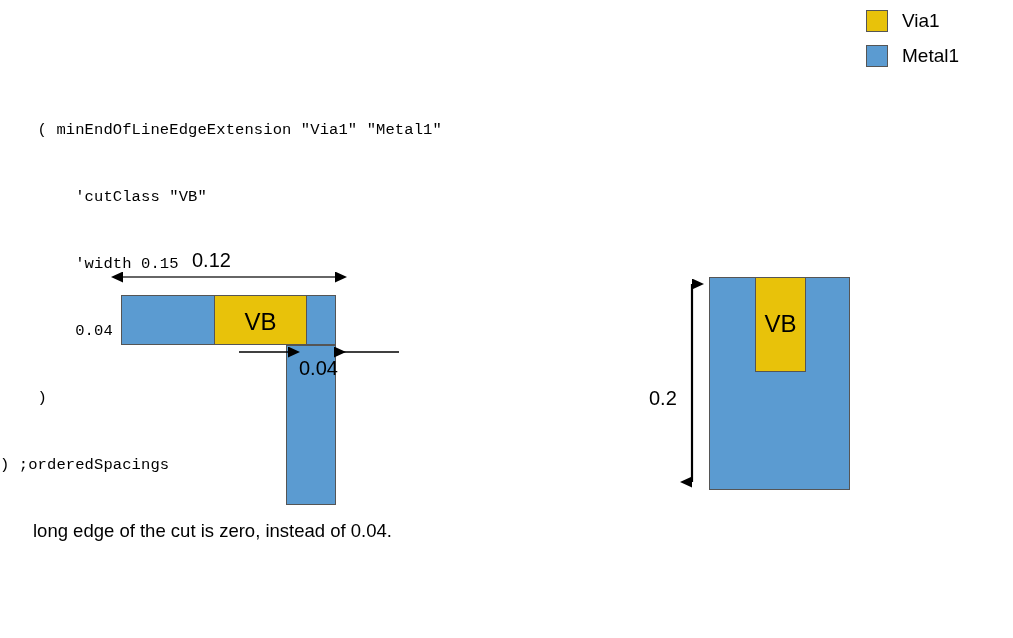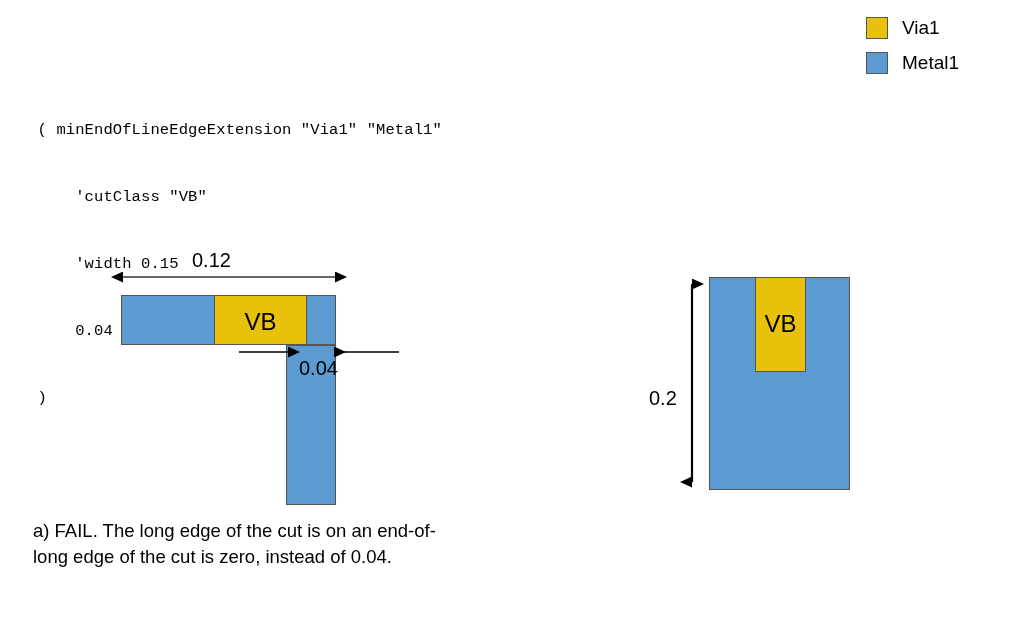--- a/index.html
+++ b/index.html
@@ -13,21 +13,21 @@
   .code-block{
     position:absolute;left:0px;top:8px;width:640px;
     font-family:"Liberation Mono","DejaVu Sans Mono",monospace;
     font-size:15.5px;line-height:22.3px;color:#000;white-space:pre;
     letter-spacing:0.1px;
   }
   .code-line{white-space:pre;height:22.3px;}
 
   
   .legend{position:absolute;left:866px;top:10px;}
-  .legend-row{display:flex;align-items:center;height:35px;}
+  .legend-row{display:flex;align-items:flex-start;height:35px;}
   .legend-swatch{
     width:22px;height:22px;border:1.5px solid #555;box-sizing:border-box;
     flex:0 0 auto;
   }
   .legend-label{
     margin-left:14px;font-size:19px;color:#000;
     font-family:"Liberation Sans",sans-serif;white-space:nowrap;
   }
 
   
@@ -64,20 +64,21 @@
 
 <div id="root">
 
   <div class="code-block">
     <div class="code-line"></div>
     <div class="code-line">    ( minEndOfLineEdgeExtension "Via1" "Metal1"</div>
     <div class="code-line">        'cutClass "VB"</div>
     <div class="code-line">        'width 0.15</div>
     <div class="code-line">        0.04</div>
     <div class="code-line">    )</div>
+    <div class="code-line">) ;orderedSpacings</div>
   </div>
 
   <div class="legend">
     <div class="legend-row">
       <span class="legend-swatch" style="background:#e8c20a;"></span>
       <span class="legend-label">Via1</span>
     </div>
     <div class="legend-row">
       <span class="legend-swatch" style="background:#5b9bd1;"></span>
       <span class="legend-label">Metal1</span>
@@ -130,18 +131,17 @@
 
       <line x1="399" y1="352" x2="334" y2="352" stroke="#000" stroke-width="1.6" marker-end="url(#arrL)"></line>
     </g>
 
     <g>
       <line x1="692" y1="284" x2="692" y2="482" stroke="#000" stroke-width="2.2" marker-start="url(#arrUp)" marker-end="url(#arrDn)"></line>
     </g>
   </svg>
 
   <div class="caption" id="caption-a">
-    <div class="caption-line">a) FAIL. The long edge of the cut is on an end-of-</div>
     <div class="caption-line">long edge of the cut is zero, instead of 0.04.</div>
   </div>
 
 
 </div>
 
 </body></html>

